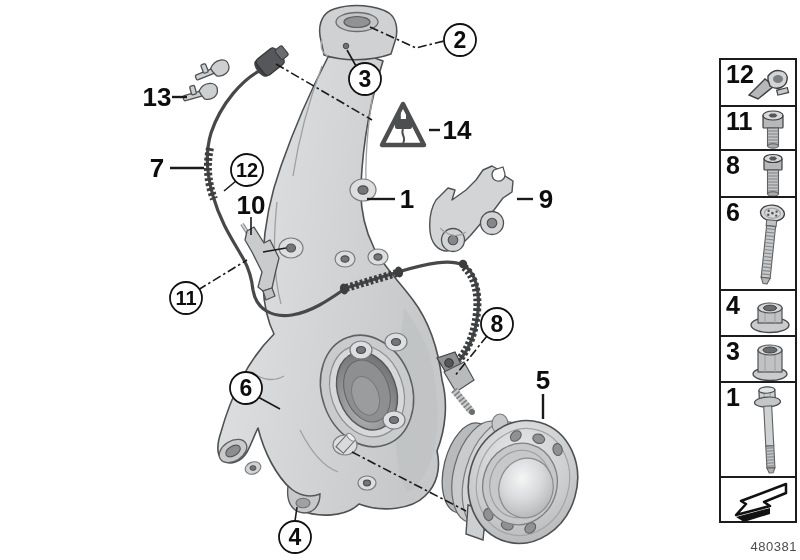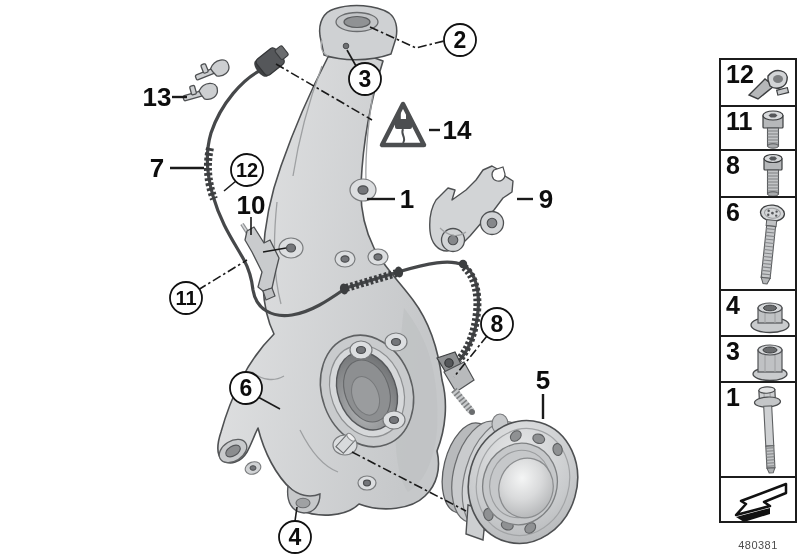--- a/index.html
+++ b/index.html
@@ -10,22 +10,22 @@
   .lbl{font-size:26px;}
   .clbl1{font-size:23px;}
   .clbl2{font-size:20px;}
   
   .sidebar{position:absolute;left:719px;top:58px;width:78px;}
   .sbox{position:relative;box-sizing:border-box;width:78px;border:2px solid #1c1c1c;
         background:#fff;margin-top:-2px;}
   .sbox:first-child{margin-top:0;}
   .snum{position:absolute;left:5px;top:1px;font-size:25px;font-weight:bold;color:#0d0d0d;line-height:1.1;}
   .sicon{position:absolute;}
-  .footer-code{position:absolute;left:719px;top:539px;width:78px;text-align:center;
-               font-size:11px;color:#4c4c4c;letter-spacing:.5px;}
+  .footer-code{position:absolute;left:719px;top:539px;width:78px;text-align:right;
+               font-size:13px;color:#4c4c4c;letter-spacing:.5px;}
 </style>
 </head>
 <body>
 
 <div class="stage">
 
 <svg class="drawing" width="800" height="560" viewBox="0 0 800 560">
   <defs>
     <radialGradient id="boreG" cx="35%" cy="68%" r="75%">
       <stop offset="0%" stop-color="#b8babc"></stop>

